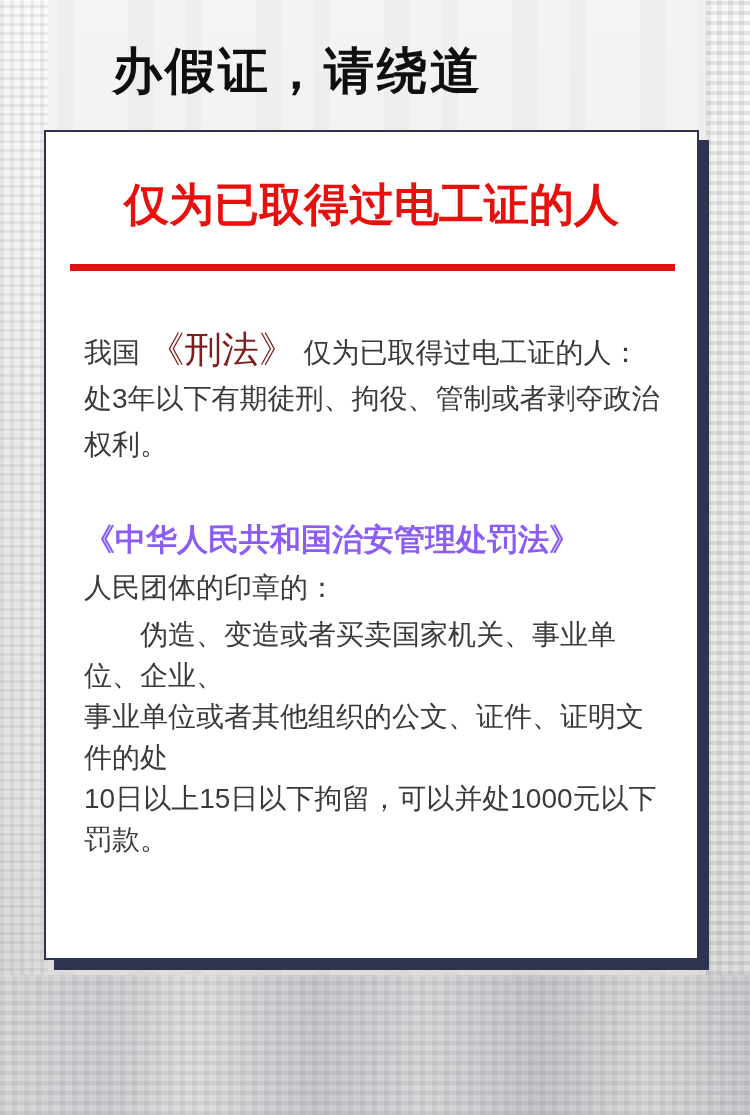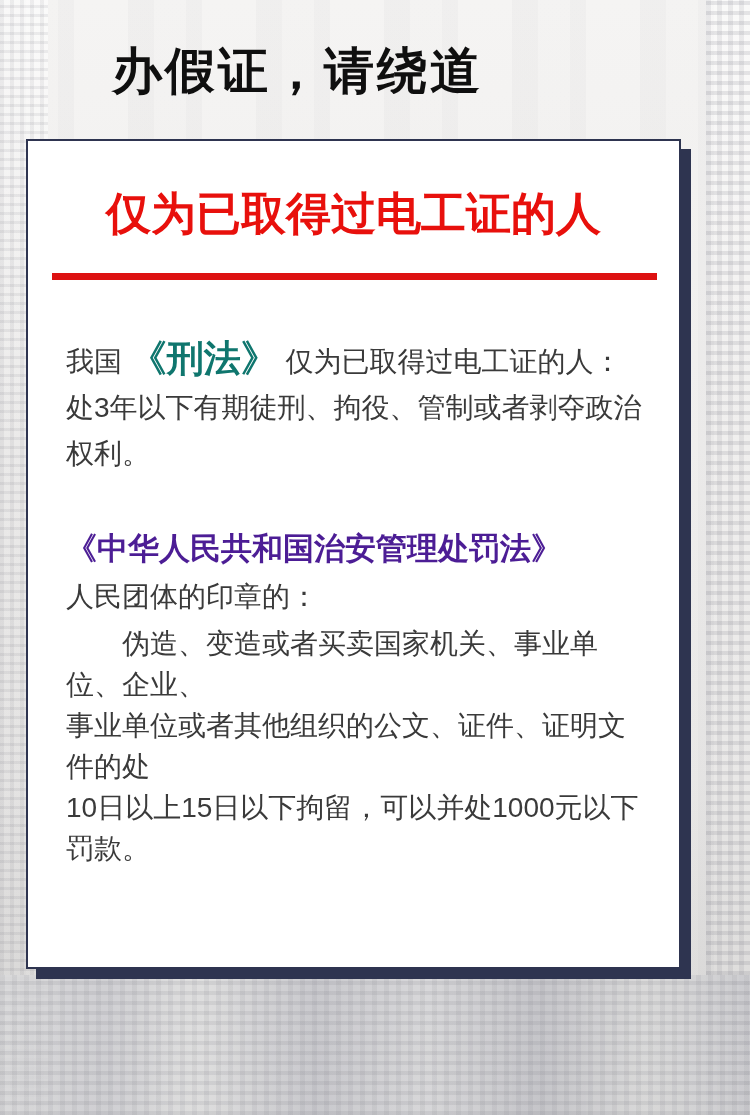--- a/index.html
+++ b/index.html
@@ -56,27 +56,26 @@
   .page-title{
     position:absolute;left:0;top:38px;width:595px;
     text-align:center;
     font-size:50px;font-weight:700;
     letter-spacing:3px;
     color:var(--title-black);
   }
 
   
   .card{
-    position:absolute;left:26px;top:130px;
+    position:absolute;left:44px;top:130px;
     width:655px;height:830px;
     background:#ffffff;
     border:2px solid var(--border-navy);
     box-shadow:10px 10px 0 0 var(--border-navy);
     overflow:hidden;
-    margin-top:9px;
   }
   .headline{
     margin-top:40px;
     text-align:center;
     font-family:"Liberation Serif",serif;
     font-weight:700;
     font-size:45px;
     line-height:66px;
     color:var(--accent-red);
   }
@@ -85,25 +84,25 @@
     margin:26px 22px 0 24px;
     border-top:5px solid var(--rule-red);
     border-bottom:2px solid var(--rule-red);
   }
   .card-body{
     padding:0 26px 0 38px;
     color:var(--body-text);
     font-size:28px;
   }
   .law-intro{margin-top:56px;line-height:46px;}
-  .law-name{font-size:37px;font-weight:700;color:#0f766e;}
+  .law-name{font-size:37px;font-weight:400;color:#7f1d1d;}
   .body-line{line-height:46px;}
   .indent{text-indent:2em;}
   .section2{margin-top:50px;}
-  .law-title2{font-size:31px;font-weight:700;color:#4c1d95;line-height:44px;}
+  .law-title2{font-size:31px;font-weight:700;color:#8b5cf6;line-height:44px;}
   .clause{line-height:52px;}
   .section2 .body-line{line-height:41px;}
 </style>
 </head>
 <body>
 
 <div class="bg-layer bg-skyline"></div>
 <div class="bg-strip-left"></div>
 <div class="bg-strip-right"></div>
 <div class="bg-band-bottom"></div>

